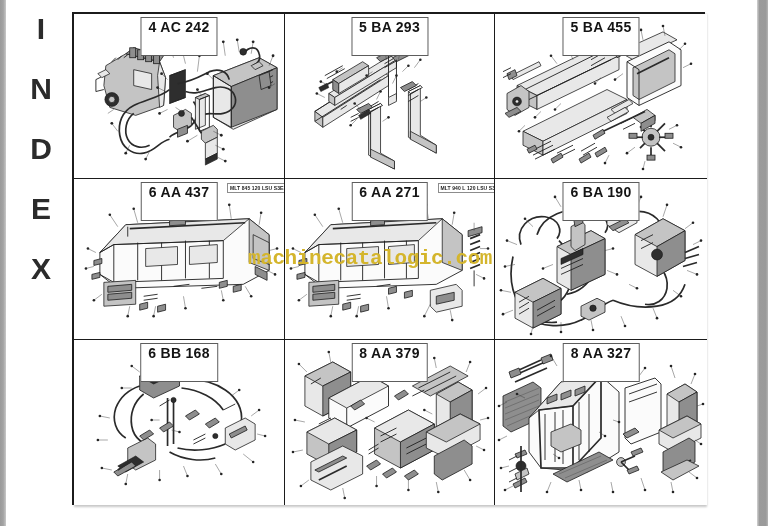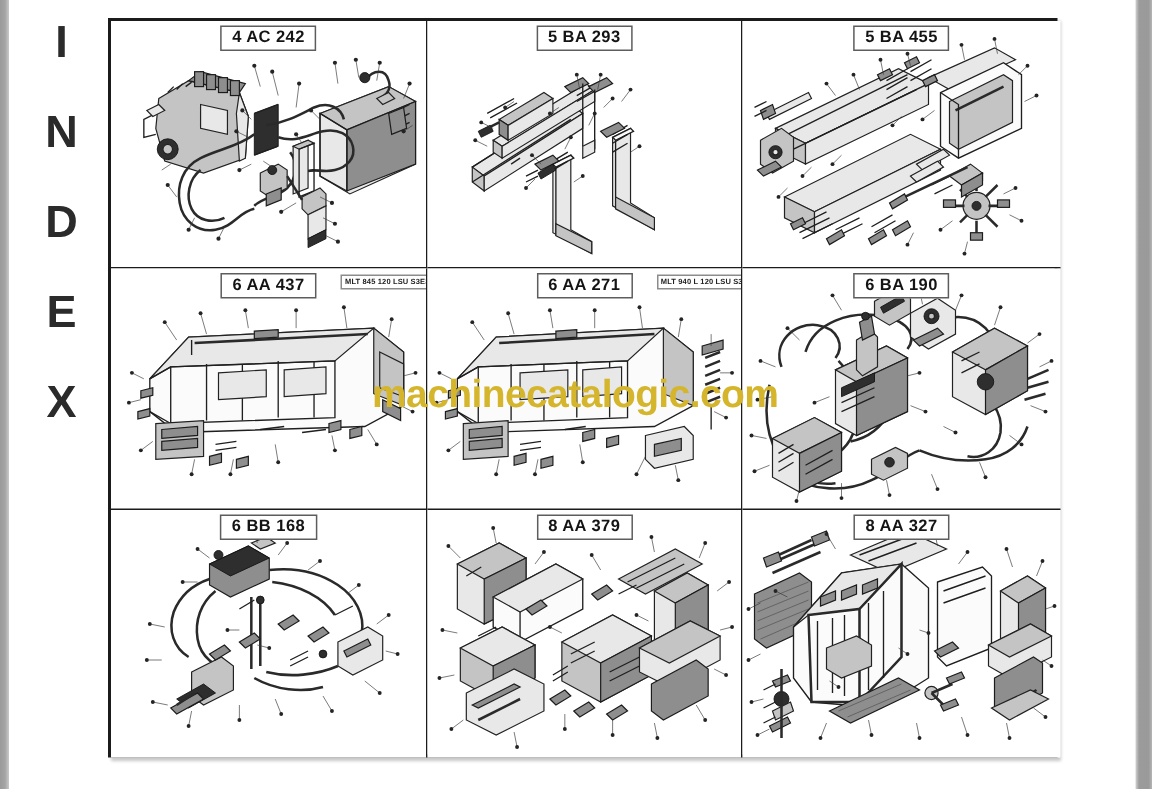--- a/index.html
+++ b/index.html
@@ -78,22 +78,22 @@
   .cell.row3 { border-bottom: none; }
 
   
   .code-box {
     position: absolute;
     top: 3px;
     left: 50%;
     transform: translateX(-50%);
     border: 1px solid #5d5d5d;
     background: #fff;
-    padding: 1px 7px 2px 7px;
-    font-size: 11px;
+    padding: 1px 7px 20px 7px;
+    font-size: 14px;
     font-weight: bold;
     color: #141414;
     letter-spacing: 0.3px;
     white-space: nowrap;
     z-index: 6;
   }
   
   .model-box {
     position: absolute;
     top: 4px;
@@ -128,28 +128,28 @@
   .fl-bk { fill: #2e2e2e; stroke: #141414; stroke-width: 0.6; }
   .fl-wh { fill: #fbfbfb; stroke: #1f1f1f; stroke-width: 0.9; }
   .lead  { fill: none; stroke: #3a3a3a; stroke-width: 0.45; }
   .dot   { fill: #242424; }
 
   
   #watermark {
     position: absolute;
     left: 248px;
     top: 247px;
-    font-size: 26px;
+    font-size: 21px;
     font-weight: bold;
     color: #d4b52c;
     letter-spacing: -0.4px;
     white-space: nowrap;
     z-index: 40;
     pointer-events: none;
-    font-family: Liberation Sans, sans-serif;
+    font-family: Liberation Mono, monospace;
   }
 </style>
 </head>
 <body>
 
 <div id="edge-left"></div>
 <div id="edge-right"></div>
 
 <div id="index-rail">
   <span class="idx-letter">I</span>

